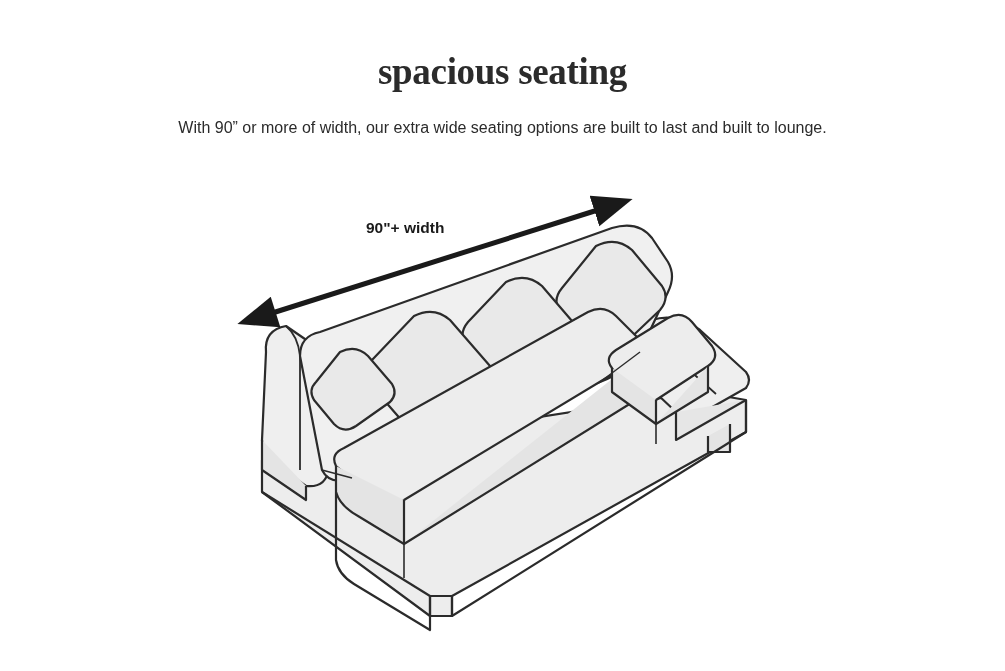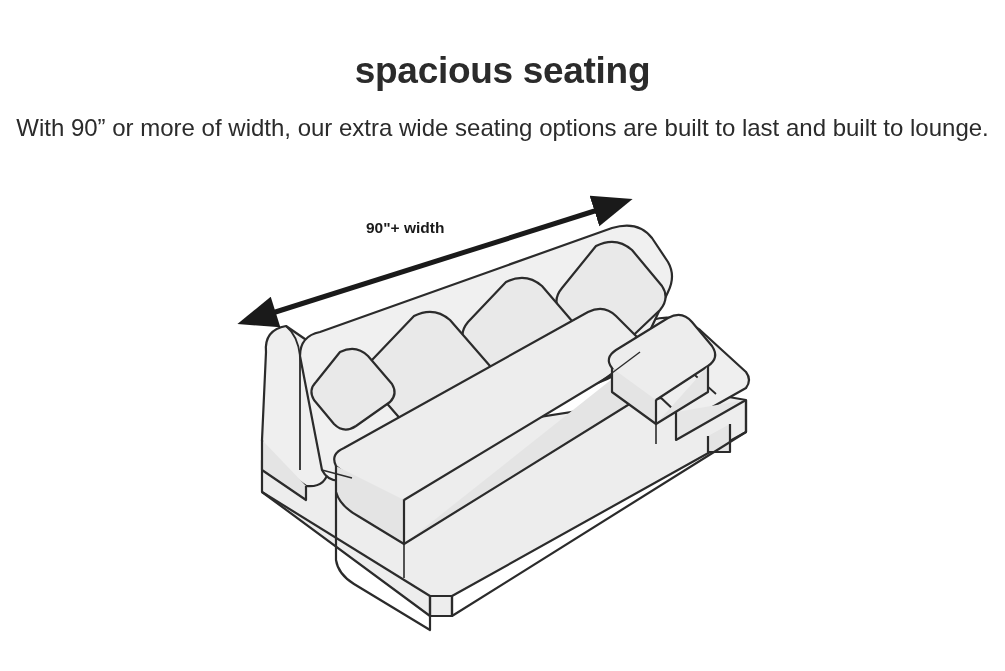--- a/index.html
+++ b/index.html
@@ -24,29 +24,29 @@
   .headline {
     position: absolute;
     top: 50px;
     left: 0;
     width: 1005px;
     text-align: center;
     font-size: 37px;
     font-weight: bold;
     letter-spacing: -0.3px;
     color: #2b2b2b;
-    font-family: Liberation Sans, sans-serif;
+    font-family: Liberation Serif, serif;
   }
   .subcopy {
     position: absolute;
     top: 114px;
     left: 0;
     width: 1005px;
     text-align: center;
-    font-size: 24px;
+    font-size: 16px;
     line-height: 27px;
     color: #2b2b2b;
     font-family: "Liberation Sans", sans-serif;
   }
   .subcopy .line {
     display: block;
   }
   .dim-label {
     position: absolute;
     left: 366px;

